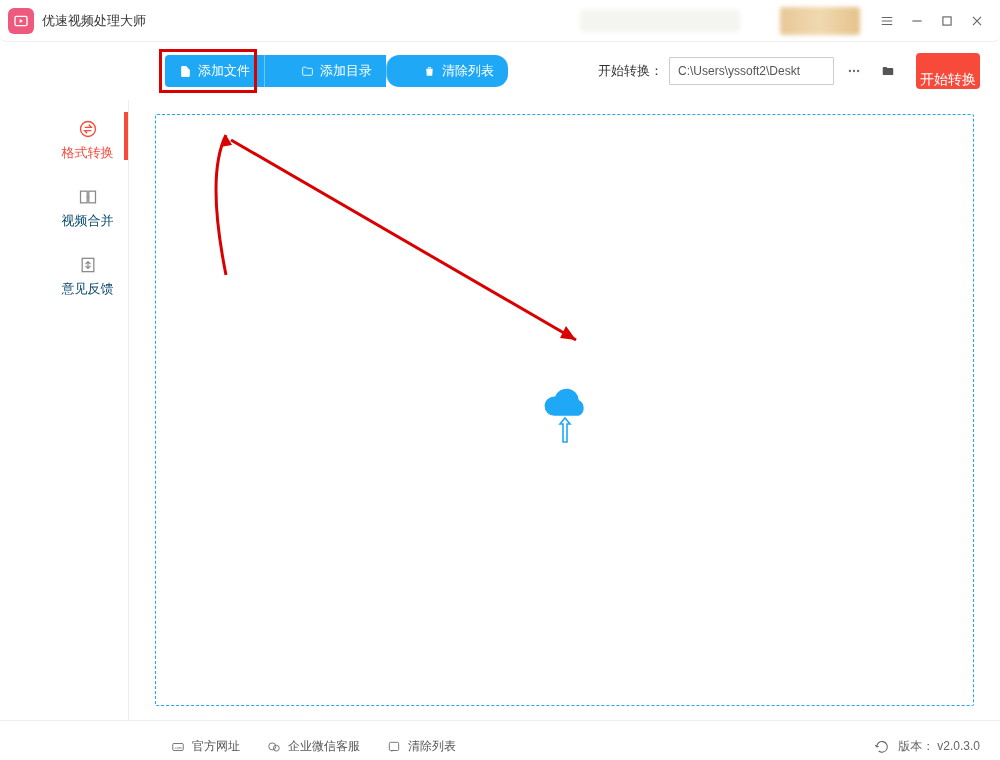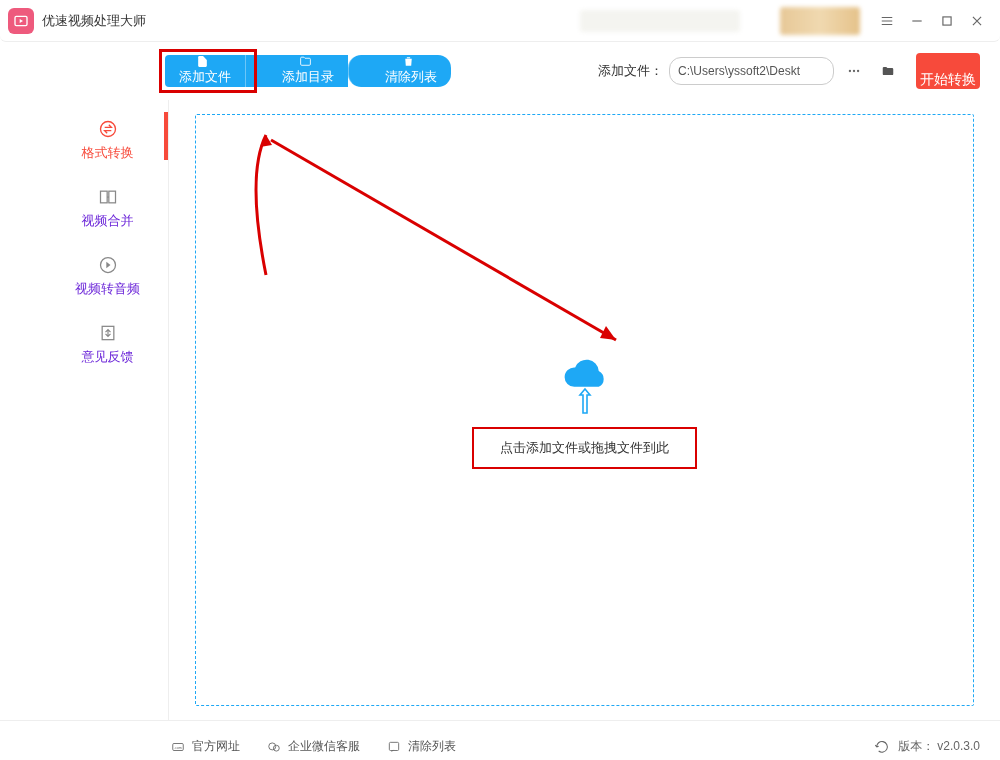--- a/index.html
+++ b/index.html
@@ -12,38 +12,38 @@
 .app-title { font-size: 13px; color: #333; }
 .titlebar-spacer { flex: 1; }
 .titlebar-blur1 { width: 160px; height: 22px; background: #f4f4f0; filter: blur(2px); border-radius: 3px; margin-right: 40px; }
 .titlebar-blur2 { width: 80px; height: 28px; background: linear-gradient(90deg,#e7c897,#f0d9b0,#e5c28a); filter: blur(2px); border-radius: 3px; margin-right: 12px; }
 .titlebar-btn { width: 30px; height: 30px; display: flex; align-items: center; justify-content: center; cursor: pointer; color: #666; }
 .titlebar-btn svg { width: 14px; height: 14px; }
 
 
 .toolbar { height: 58px; display: flex; align-items: center; padding-left: 165px; padding-right: 20px; }
 .btn-group { display: flex; position: relative; }
-.tb-btn { height: 32px; background: #1ea8f5; color: #fff; font-size: 13px; padding: 0 14px; display: flex; align-items: center; cursor: pointer; flex-direction: column; }
+.tb-btn { height: 32px; background: #1ea8f5; color: #fff; font-size: 13px; padding: 0 14px; display: flex; align-items: center; cursor: pointer; }
 .tb-btn + .tb-btn { border-left: 1px solid rgba(255,255,255,.35); padding-left: 36px; }
 .tb-btn.first { border-top-left-radius: 4px; border-bottom-left-radius: 4px; }
 .tb-btn.last { border-top-right-radius: 4px; border-bottom-right-radius: 4px; border-radius: 13px; }
 .tb-btn svg { width: 13px; height: 13px; margin-right: 6px; fill: currentColor; }
 .highlight-red { position: absolute; border: 3px solid #d90000; pointer-events: none; }
 .hl-addfile { left: -6px; top: -6px; width: 98px; height: 44px; }
 .toolbar-spacer { flex: 1; }
 .out-label { font-size: 13px; color: #333; margin-right: 6px; }
-.out-path { width: 165px; height: 28px; border: 1px solid #ccc; border-radius: 12px; font-size: 12px; color: #555; padding: 0 8px; background: #fff; overflow: hidden; text-overflow: ellipsis; white-space: nowrap; display: flex; align-items: center; }
+.out-path { width: 165px; height: 28px; border: 1px solid #ccc; border-radius: 1px; font-size: 12px; color: #555; padding: 0 8px; background: #fff; overflow: hidden; text-overflow: ellipsis; white-space: nowrap; display: flex; align-items: center; }
 .icon-btn { width: 28px; height: 28px; display: flex; align-items: center; justify-content: center; margin-left: 6px; cursor: pointer; color: #666; }
 .icon-btn svg { width: 18px; height: 14px; }
 .start-btn { height: 36px; background: #f74a3b; color: #fff; font-size: 14px; padding: 0 4px; border-radius: 4px; margin-left: 14px; display: flex; align-items: flex-end; cursor: pointer; }
 
 
 .body { display: flex; height: calc(100% - 42px - 58px - 40px); }
-.sidebar { width: 169px; border-right: 1px solid #eee; padding-top: 6px; position: relative; padding-left: 47px; }
-.side-item { height: 68px; display: flex; flex-direction: column; align-items: center; justify-content: center; cursor: pointer; color: #6d28d9; font-size: 13px; }
+.sidebar { width: 129px; border-right: 1px solid #eee; padding-top: 6px; position: relative; padding-left: 47px; }
+.side-item { height: 68px; display: flex; flex-direction: column; align-items: center; justify-content: center; cursor: pointer; color: #0c4a6e; font-size: 13px; }
 .side-item.active { color: #f74a3b; }
 .side-item .sicon { width: 22px; height: 22px; margin-bottom: 4px; display: flex; align-items: center; justify-content: center; }
 .side-item .sicon svg { width: 20px; height: 20px; }
 .side-mark { position: absolute; right: 0; top: 12px; width: 4px; height: 48px; background: #f74a3b; }
 
 .main { flex: 1; padding: 14px 26px 14px 26px; position: relative; }
 .drop-zone { position: relative; width: 100%; height: 100%; border: 1.5px dashed #1ea8f5; border-radius: 2px; display: flex; flex-direction: column; align-items: center; justify-content: center; }
 .cloud-wrap { position: relative; width: 60px; height: 60px; }
 .cloud-wrap svg { width: 56px; height: 40px; }
 .arrow-up { position: absolute; left: 50%; top: 60%; transform: translateX(-50%); }
@@ -116,21 +116,21 @@
       <span>添加目录</span>
     </div>
     <div class="tb-btn last">
       <svg viewBox="0 0 24 24">
           <path d="M6 7h12l-1 13H7L6 7zm3-3h6v2H9V4z" fill="#fff"></path>
         </svg>
       <span>清除列表</span>
     </div>
   </div>
   <div class="toolbar-spacer"></div>
-  <div class="out-label">添加文件：</div>
+  <div class="out-label">开始转换：</div>
   <div class="out-path">
       <span>C:\Users\yssoft2\Deskt</span>
     </div>
   <div class="icon-btn">
     <svg viewBox="0 0 24 24">
         <circle cx="5" cy="12" r="2" fill="#666"></circle>
         <circle cx="12" cy="12" r="2" fill="#666"></circle>
         <circle cx="19" cy="12" r="2" fill="#666"></circle>
       </svg>
   </div>
@@ -162,29 +162,20 @@
             <rect x="3" y="5" width="8" height="14" fill="none" stroke="#888" stroke-width="1.5"></rect>
             <rect x="13" y="5" width="8" height="14" fill="none" stroke="#888" stroke-width="1.5"></rect>
             <path d="M11 12h2" stroke="#888" stroke-width="1.5"></path>
           </svg>
         </div>
       <span>视频合并</span>
     </div>
     <div class="side-item">
       <div class="sicon">
           <svg viewBox="0 0 24 24">
-            <circle cx="12" cy="12" r="9" fill="none" stroke="#888" stroke-width="1.5"></circle>
-            <path d="M10 8v8l5-4z" fill="#888"></path>
-          </svg>
-        </div>
-      <span>视频转音频</span>
-    </div>
-    <div class="side-item">
-      <div class="sicon">
-          <svg viewBox="0 0 24 24">
             <rect x="5" y="4" width="14" height="16" fill="none" stroke="#888" stroke-width="1.5"></rect>
             <path d="M12 8v8M9 11l3-3 3 3M9 13l3 3 3-3" fill="none" stroke="#888" stroke-width="1.4"></path>
           </svg>
         </div>
       <span>意见反馈</span>
     </div>
   </div>
 
   <div class="main">
     <div class="drop-zone">
@@ -197,23 +188,20 @@
       <div class="cloud-wrap">
         <svg viewBox="0 0 64 44">
             <path d="M50 22a14 14 0 0 0-27-4 11 11 0 0 0-12 11 11 11 0 0 0 11 11h28a10 10 0 0 0 0-18z" fill="#1ea8f5"></path>
           </svg>
         <div class="arrow-up">
           <svg viewBox="0 0 14 28">
               <path d="M7 2l5 6H9v18H5V8H2l5-6z" fill="none" stroke="#1ea8f5" stroke-width="1.6"></path>
             </svg>
         </div>
       </div>
-      <div class="drop-text-box">
-        <div class="drop-text">点击添加文件或拖拽文件到此</div>
-      </div>
     </div>
   </div>
 </div>
 
 <div class="footer">
   <div class="foot-link">
     <svg viewBox="0 0 24 24">
         <rect x="3" y="6" width="18" height="12" rx="2" fill="none" stroke="#666" stroke-width="1.5"></rect>
         <text x="12" y="15" text-anchor="middle" font-size="6" fill="#666">.com</text>
       </svg>

